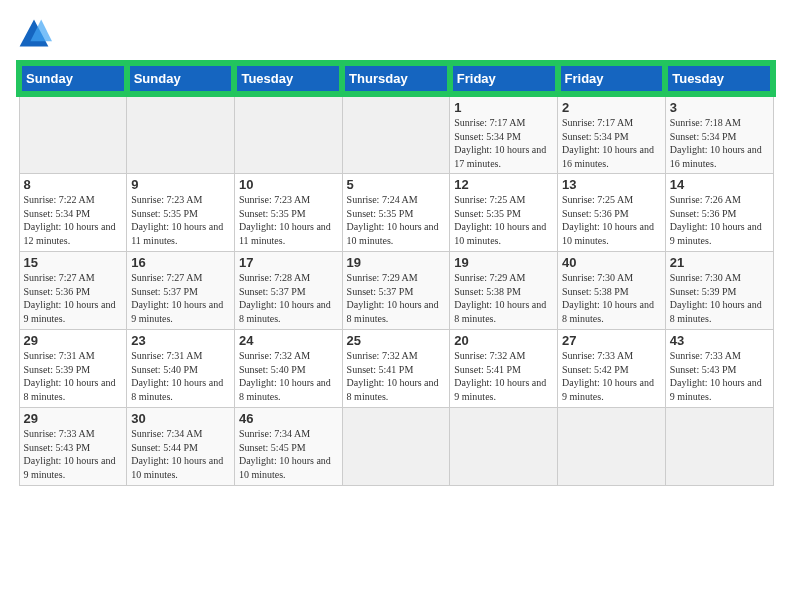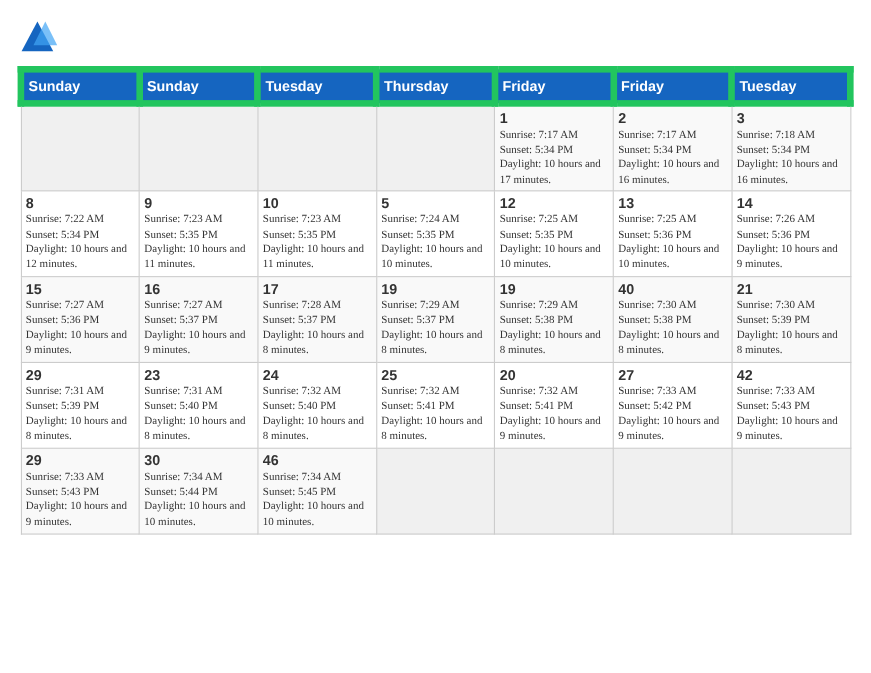--- a/index.html
+++ b/index.html
@@ -161,21 +161,21 @@
           <td><span class="day-num">40</span><span class="day-info">Sunrise: 7:30 AM<br>Sunset: 5:38 PM<br>Daylight: 10 hours and 8 minutes.</span></td>
           <td><span class="day-num">21</span><span class="day-info">Sunrise: 7:30 AM<br>Sunset: 5:39 PM<br>Daylight: 10 hours and 8 minutes.</span></td>
         </tr>
         <tr>
           <td><span class="day-num">29</span><span class="day-info">Sunrise: 7:31 AM<br>Sunset: 5:39 PM<br>Daylight: 10 hours and 8 minutes.</span></td>
           <td><span class="day-num">23</span><span class="day-info">Sunrise: 7:31 AM<br>Sunset: 5:40 PM<br>Daylight: 10 hours and 8 minutes.</span></td>
           <td><span class="day-num">24</span><span class="day-info">Sunrise: 7:32 AM<br>Sunset: 5:40 PM<br>Daylight: 10 hours and 8 minutes.</span></td>
           <td><span class="day-num">25</span><span class="day-info">Sunrise: 7:32 AM<br>Sunset: 5:41 PM<br>Daylight: 10 hours and 8 minutes.</span></td>
           <td><span class="day-num">20</span><span class="day-info">Sunrise: 7:32 AM<br>Sunset: 5:41 PM<br>Daylight: 10 hours and 9 minutes.</span></td>
           <td><span class="day-num">27</span><span class="day-info">Sunrise: 7:33 AM<br>Sunset: 5:42 PM<br>Daylight: 10 hours and 9 minutes.</span></td>
-          <td><span class="day-num">42</span><span class="day-info">Sunrise: 7:33 AM<br>Sunset: 5:43 PM<br>Daylight: 10 hours and 9 minutes.</span></td>
+          <td><span class="day-num">43</span><span class="day-info">Sunrise: 7:33 AM<br>Sunset: 5:43 PM<br>Daylight: 10 hours and 9 minutes.</span></td>
         </tr>
         <tr>
           <td><span class="day-num">29</span><span class="day-info">Sunrise: 7:33 AM<br>Sunset: 5:43 PM<br>Daylight: 10 hours and 9 minutes.</span></td>
           <td><span class="day-num">30</span><span class="day-info">Sunrise: 7:34 AM<br>Sunset: 5:44 PM<br>Daylight: 10 hours and 10 minutes.</span></td>
           <td><span class="day-num">46</span><span class="day-info">Sunrise: 7:34 AM<br>Sunset: 5:45 PM<br>Daylight: 10 hours and 10 minutes.</span></td>
           <td class="empty"></td>
           <td class="empty"></td>
           <td class="empty"></td>
           <td class="empty"></td>
         </tr>

